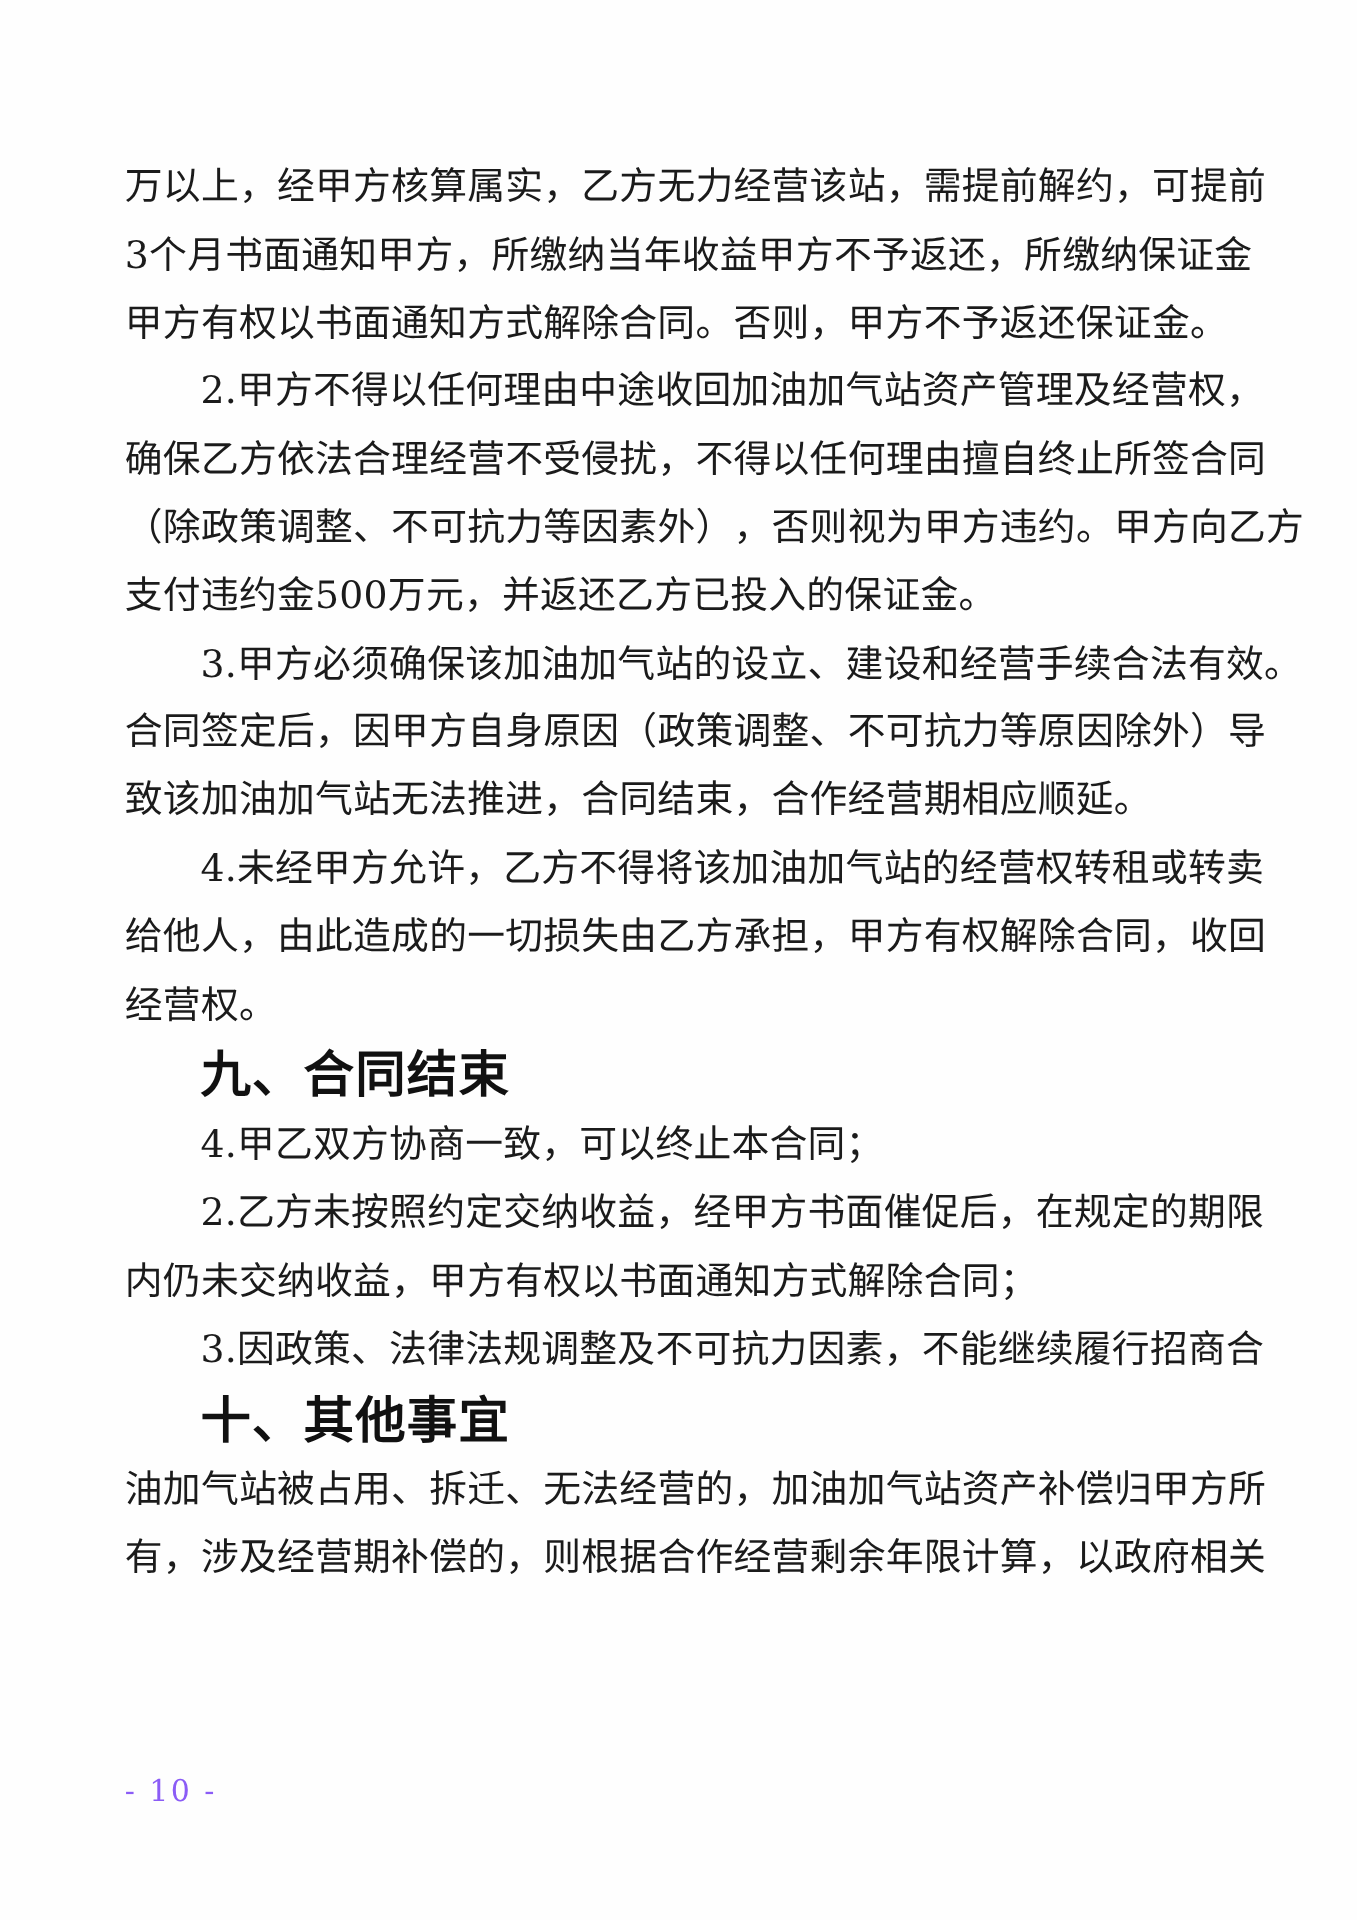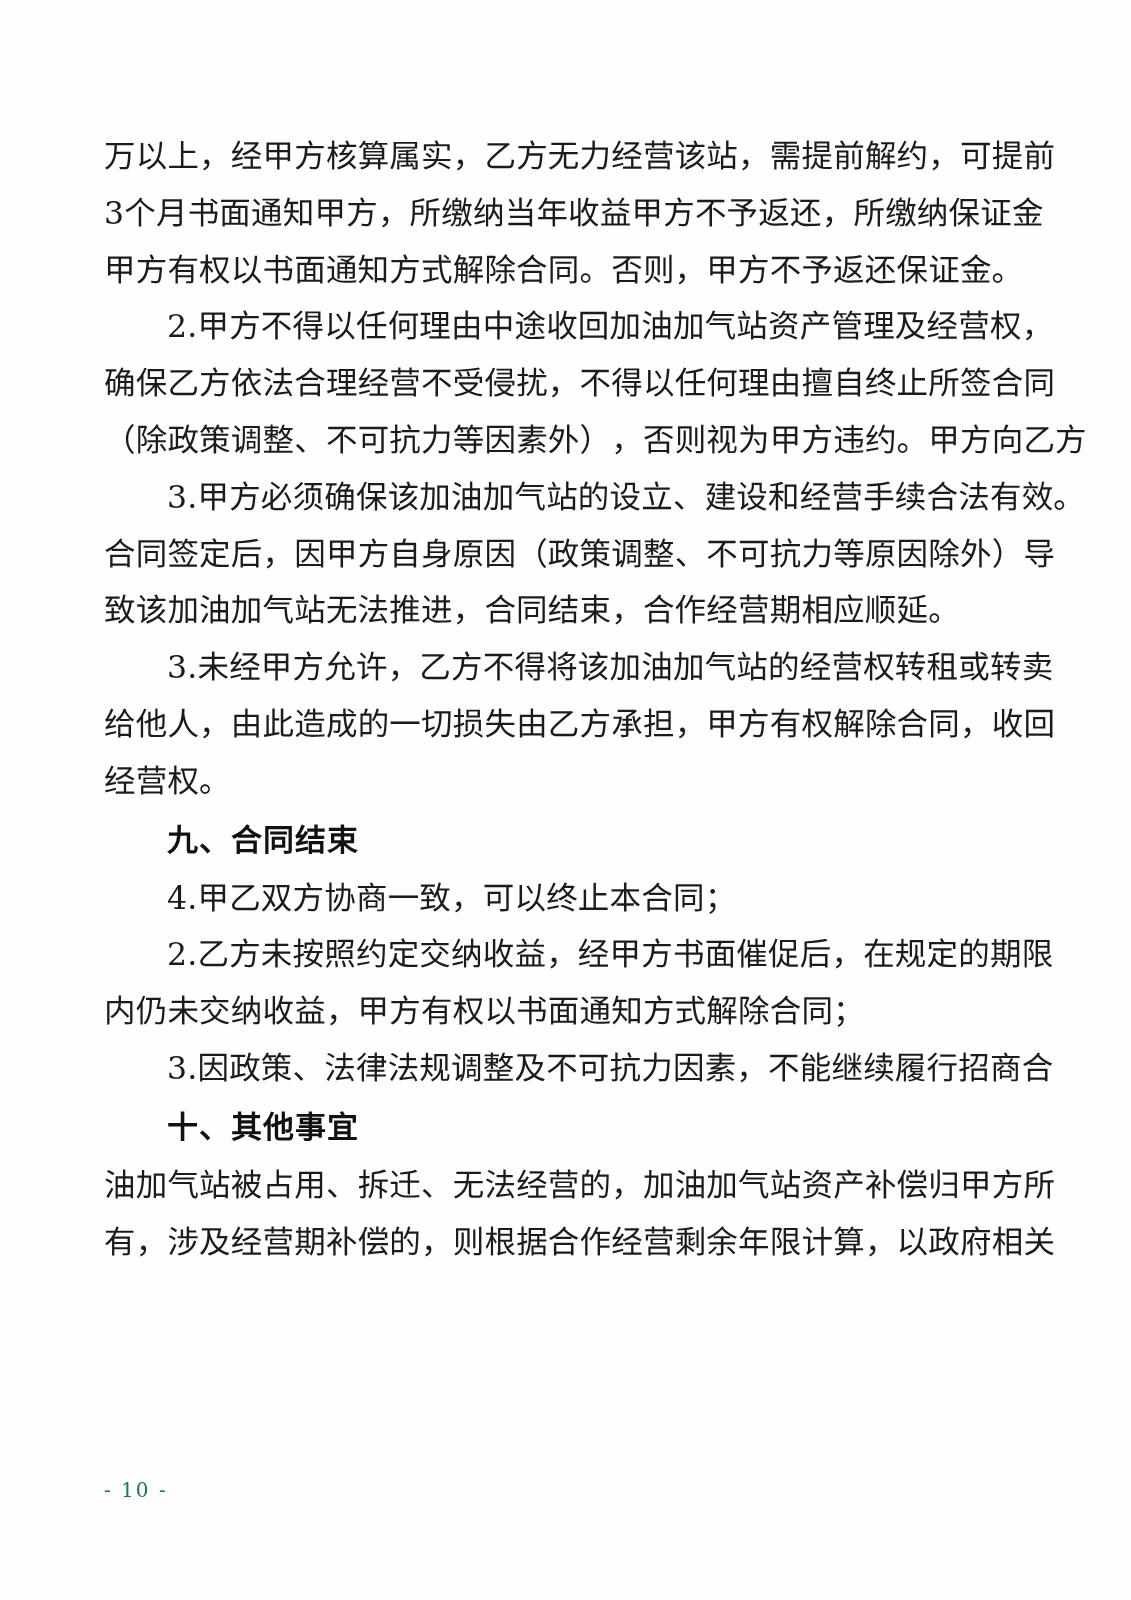--- a/index.html
+++ b/index.html
@@ -55,35 +55,35 @@
   }
 
   .line.indent {
     padding-left: 63px;
   }
 
   .heading {
     height: 60px;
     line-height: 60px;
     padding-left: 63px;
-    font-size: 31px;
+    font-size: 42px;
     font-weight: bold;
     font-family: "DejaVu Sans", "Liberation Sans", sans-serif;
     letter-spacing: 1px;
     color: #111111;
     white-space: nowrap;
   }
 
   .page-number {
     position: absolute;
     left: 104px;
     top: 1478px;
-    font-size: 20px;
+    font-size: 25px;
     font-family: "DejaVu Serif", "Liberation Serif", serif;
-    color: #15803d;
+    color: #8b5cf6;
     letter-spacing: 2px;
     white-space: nowrap;
     text-align: center;
   }
 </style>
 </head>
 <body>
 
 <div class="page">
 
@@ -225,20 +225,23 @@
           <span>方</span>
           <span>违</span>
           <span>约</span>
           <span>。</span>
           <span>甲</span>
           <span>方</span>
           <span>向</span>
           <span>乙</span>
           <span>方</span>
         </div>
+      <div class="line">
+        <span>支付违约金500万元，并返还乙方已投入的保证金。</span>
+      </div>
     </div>
 
     <div>
       <div class="line indent">
         <span>3.甲方必须确保该加油加气站的设立、建设和经营手续合法有效。</span>
       </div>
       <div class="line justify">
 
       <span>合</span>
           <span>同</span>
@@ -271,21 +274,21 @@
           <span>）</span>
           <span>导</span>
         </div>
       <div class="line">
         <span>致该加油加气站无法推进，合同结束，合作经营期相应顺延。</span>
       </div>
     </div>
 
     <div>
       <div class="line indent">
-        <span>3.未经甲方允许，乙方不得将该加油加气站的经营权转租或转卖</span>
+        <span>4.未经甲方允许，乙方不得将该加油加气站的经营权转租或转卖</span>
       </div>
       <div class="line justify">
 
       <span>给</span>
           <span>他</span>
           <span>人</span>
           <span>，</span>
           <span>由</span>
           <span>此</span>
           <span>造</span>

